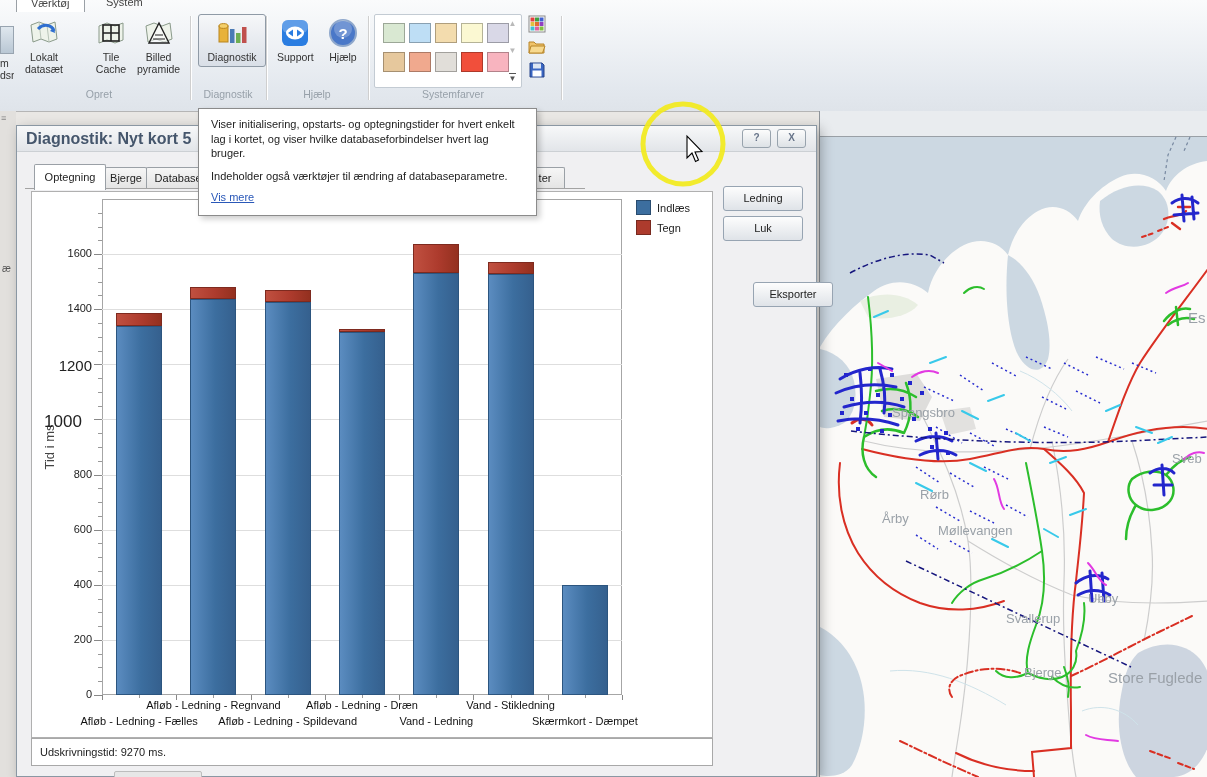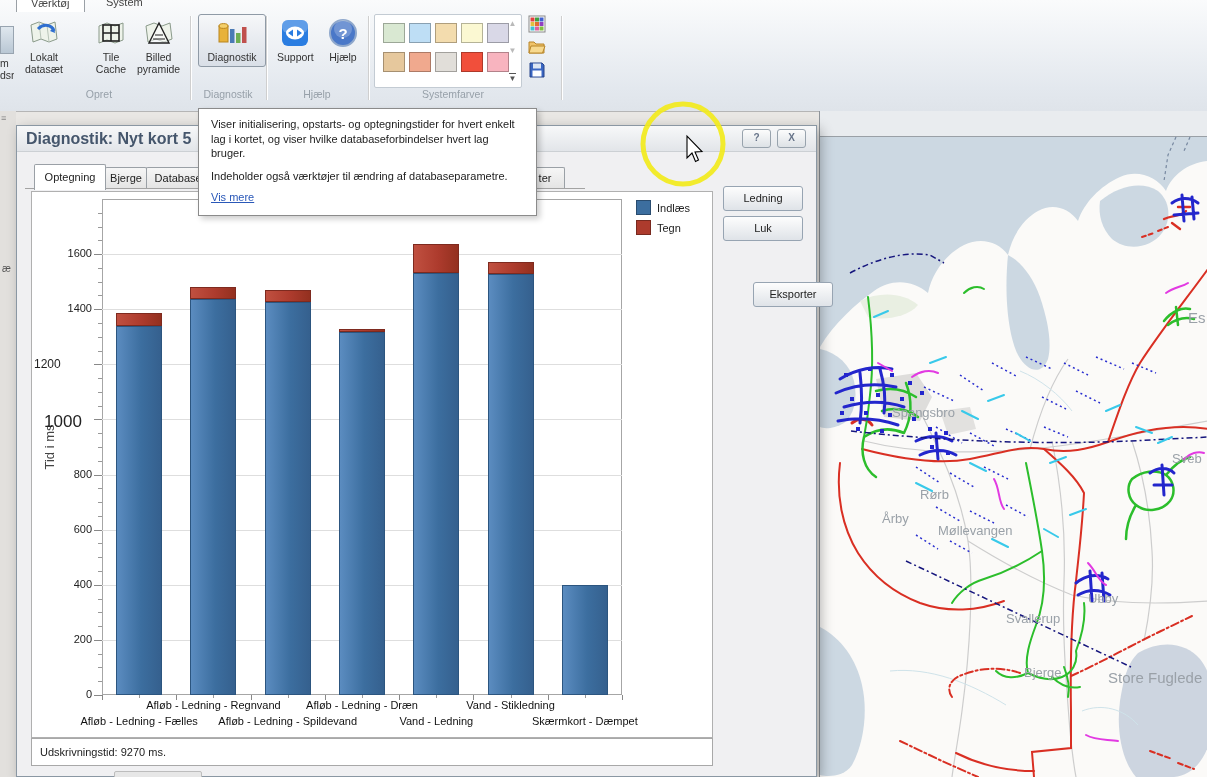--- a/index.html
+++ b/index.html
@@ -378,21 +378,21 @@
       <div style="left: 62px; top: 337.667px; width: 8px; height: 1px; background: rgb(136, 136, 136); position: absolute;"></div>
       <div style="left: 2px; top: 330.667px; width: 58px; text-align: right; font-size: 11px; color: rgb(34, 34, 34); position: absolute;">600</div>
       <div style="left: 70px; top: 282.556px; width: 520px; height: 1px; background: rgb(222, 222, 222); position: absolute;"></div>
       <div style="left: 62px; top: 282.556px; width: 8px; height: 1px; background: rgb(136, 136, 136); position: absolute;"></div>
       <div style="left: 2px; top: 275.556px; width: 58px; text-align: right; font-size: 11px; color: rgb(34, 34, 34); position: absolute;">800</div>
       <div style="left: 70px; top: 227.444px; width: 520px; height: 1px; background: rgb(222, 222, 222); position: absolute;"></div>
       <div style="left: 62px; top: 227.444px; width: 8px; height: 1px; background: rgb(136, 136, 136); position: absolute;"></div>
       <div style="left: 2px; top: 220.444px; width: 58px; text-align: center; font-size: 17px; color: rgb(34, 34, 34); position: absolute;">1000</div>
       <div style="left: 70px; top: 172.333px; width: 520px; height: 1px; background: rgb(222, 222, 222); position: absolute;"></div>
       <div style="left: 62px; top: 172.333px; width: 8px; height: 1px; background: rgb(136, 136, 136); position: absolute;"></div>
-      <div style="left: 2px; top: 165.333px; width: 58px; text-align: left; font-size: 12px; color: rgb(34, 34, 34); position: absolute;">1200</div>
+      <div style="left: 2px; top: 165.333px; width: 58px; text-align: right; font-size: 15px; color: rgb(34, 34, 34); position: absolute;">1200</div>
       <div style="left: 70px; top: 117.222px; width: 520px; height: 1px; background: rgb(222, 222, 222); position: absolute;"></div>
       <div style="left: 62px; top: 117.222px; width: 8px; height: 1px; background: rgb(136, 136, 136); position: absolute;"></div>
       <div style="left: 2px; top: 110.222px; width: 58px; text-align: right; font-size: 11px; color: rgb(34, 34, 34); position: absolute;">1400</div>
       <div style="left: 70px; top: 62.1111px; width: 520px; height: 1px; background: rgb(222, 222, 222); position: absolute;"></div>
       <div style="left: 62px; top: 62.1111px; width: 8px; height: 1px; background: rgb(136, 136, 136); position: absolute;"></div>
       <div style="left: 2px; top: 55.1111px; width: 58px; text-align: right; font-size: 11px; color: rgb(34, 34, 34); position: absolute;">1600</div>
       <div style="left: 66px; top: 489.222px; width: 4px; height: 1px; background: rgb(153, 153, 153); position: absolute;"></div>
       <div style="left: 66px; top: 475.444px; width: 4px; height: 1px; background: rgb(153, 153, 153); position: absolute;"></div>
       <div style="left: 66px; top: 461.667px; width: 4px; height: 1px; background: rgb(153, 153, 153); position: absolute;"></div>
       <div style="left: 66px; top: 434.111px; width: 4px; height: 1px; background: rgb(153, 153, 153); position: absolute;"></div>

